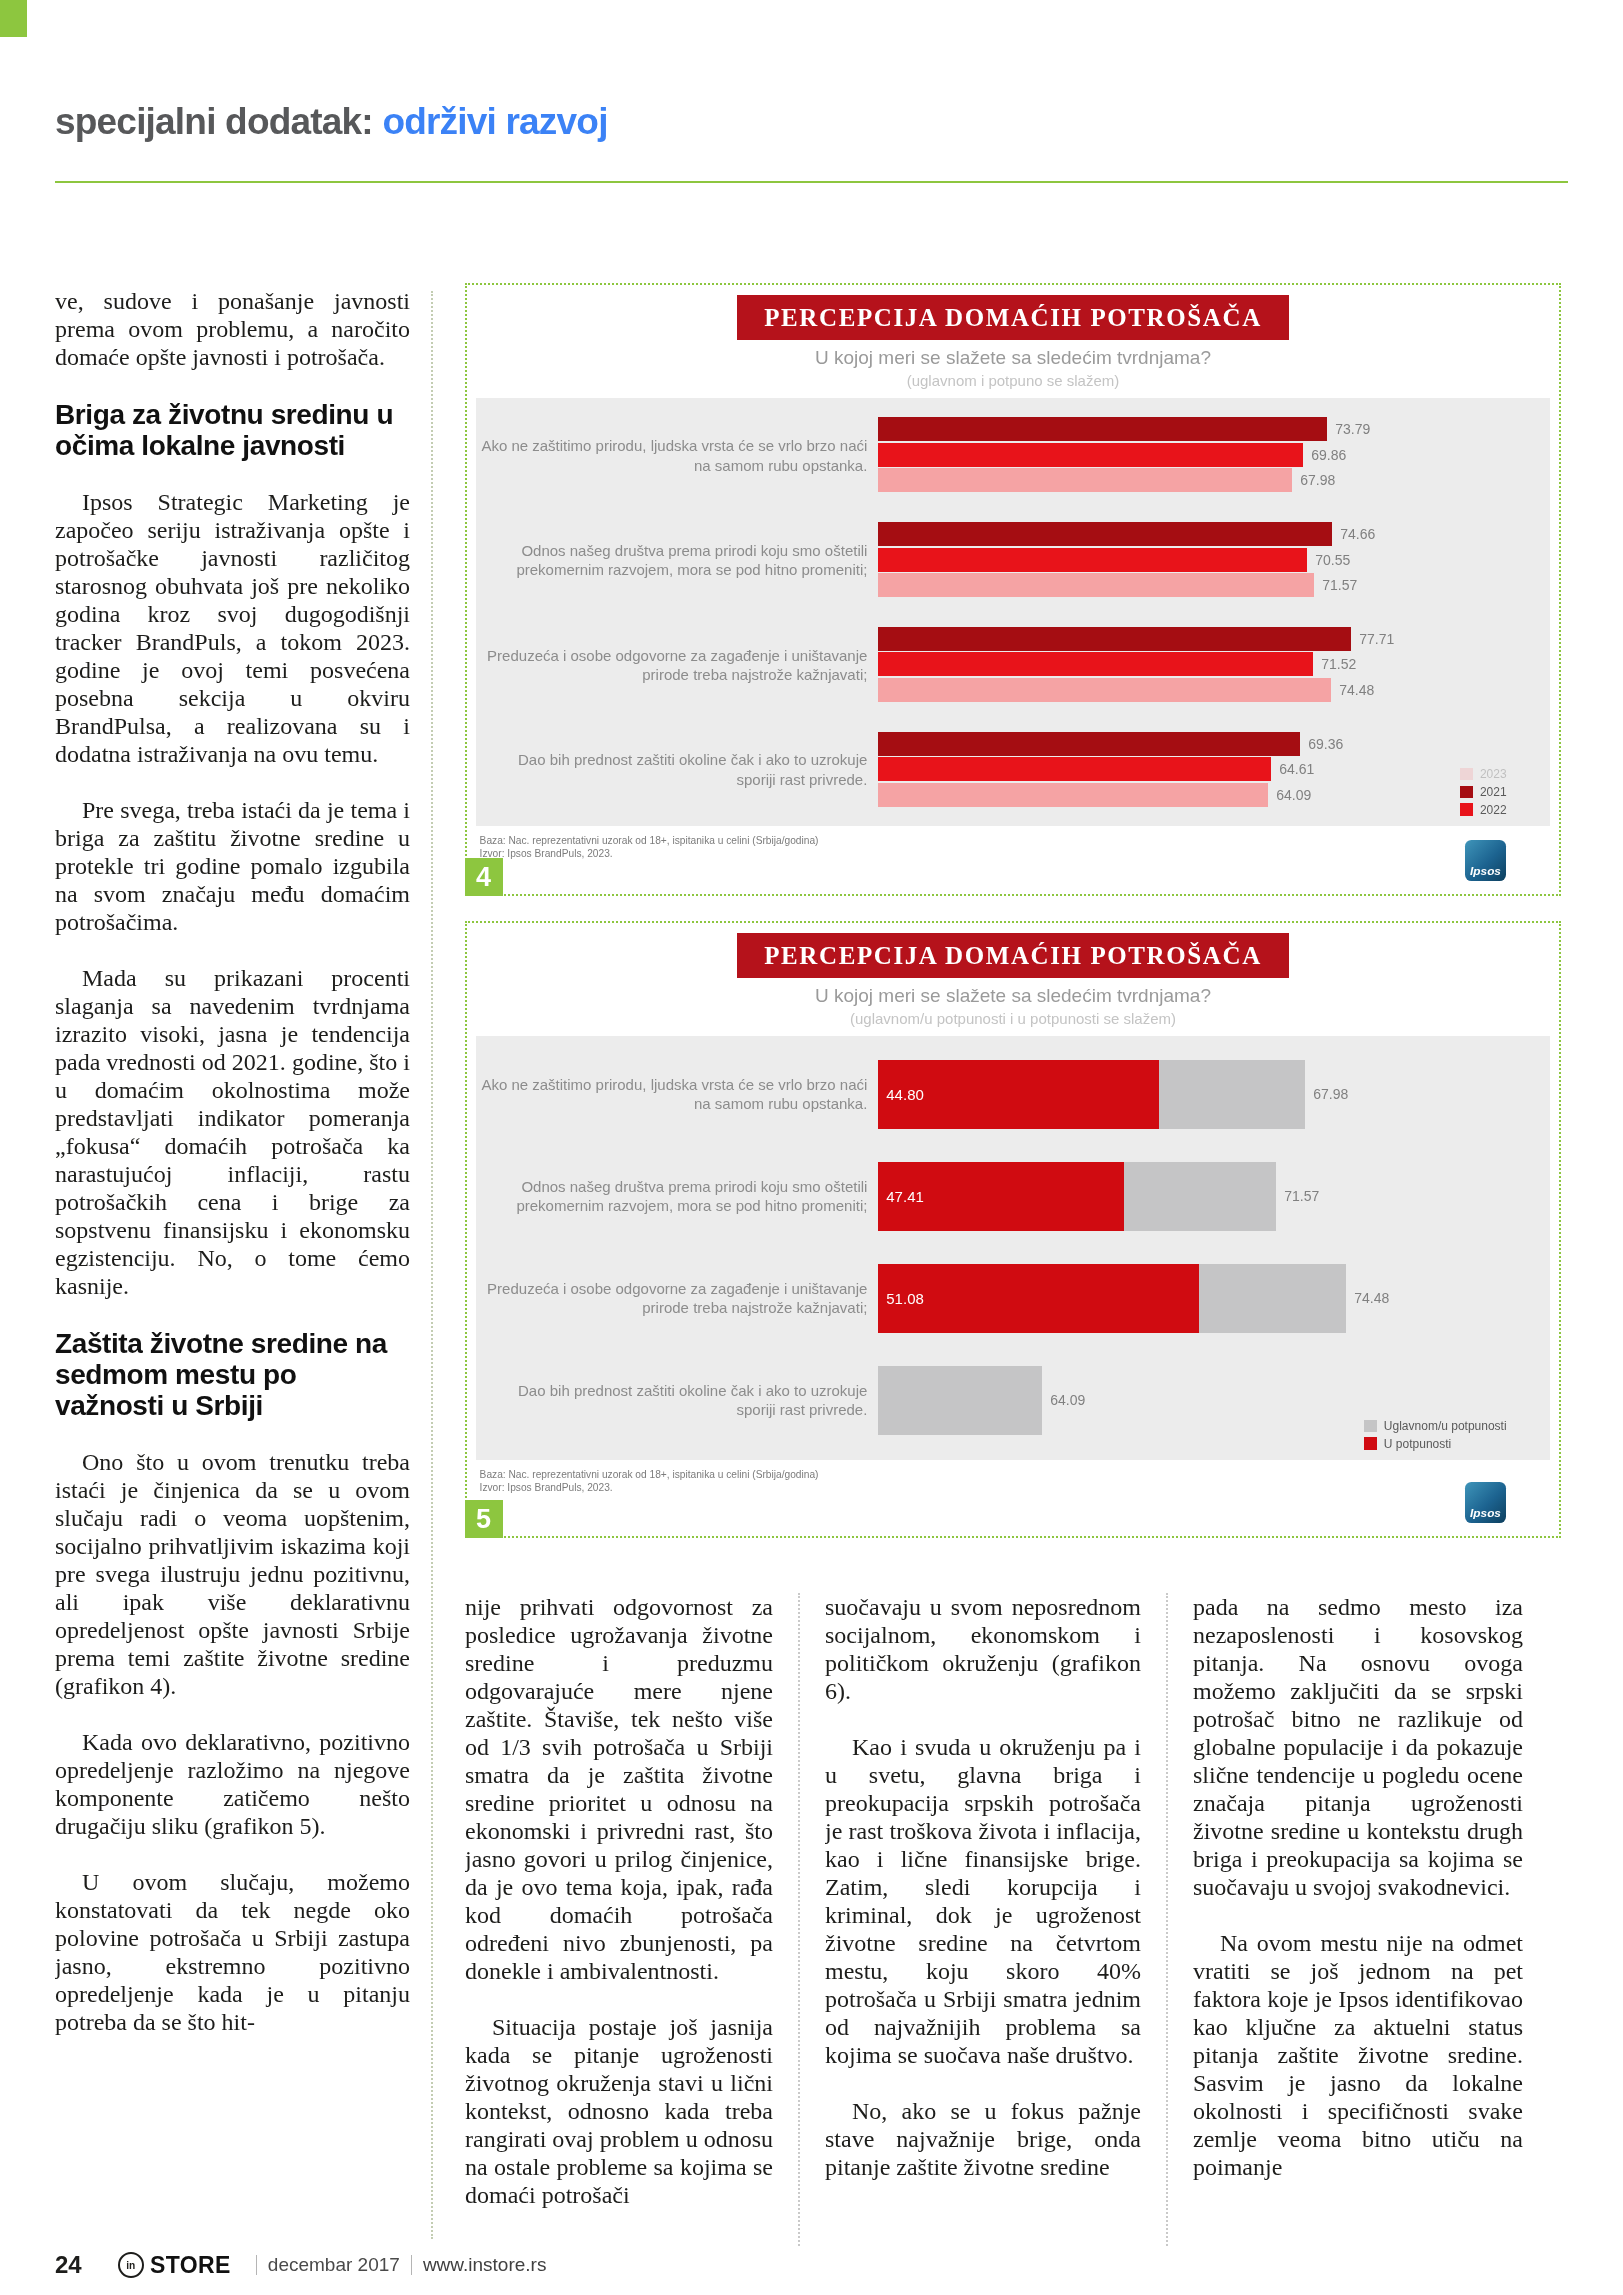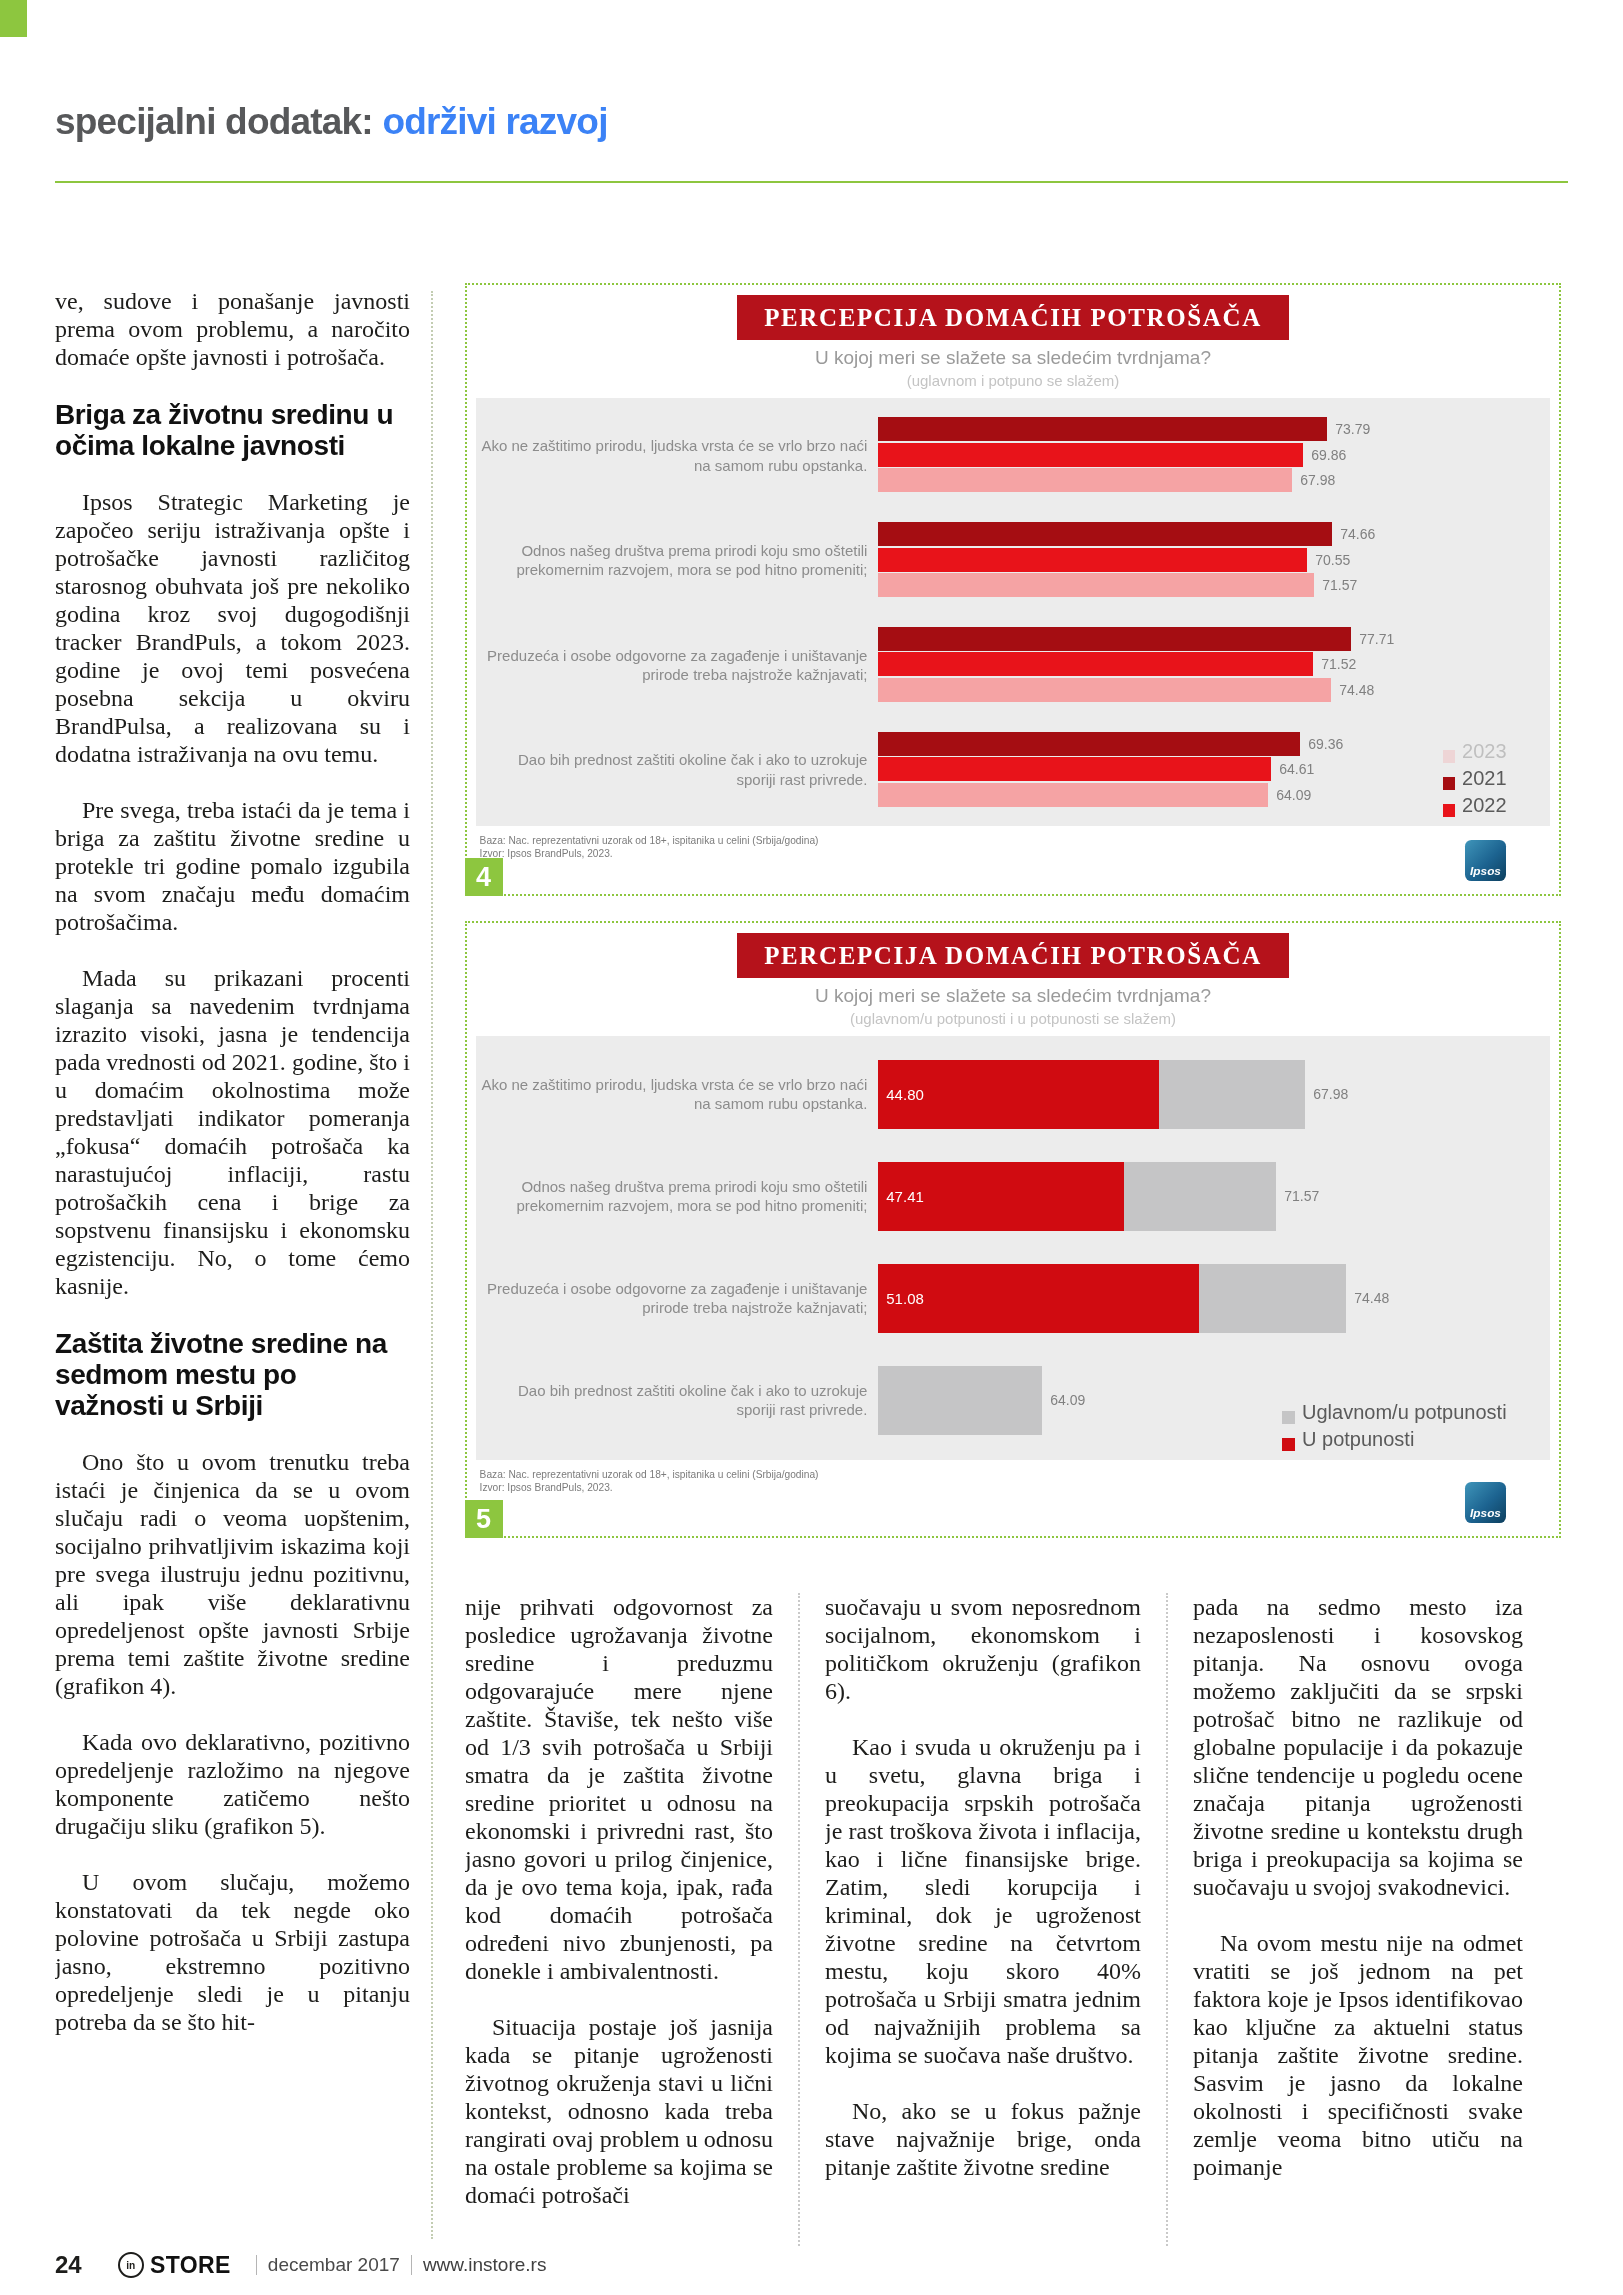--- a/index.html
+++ b/index.html
@@ -41,21 +41,21 @@
   .cat-label{width:391px;flex:none;text-align:right;font-size:15px;line-height:19.6px;color:#8c8c8c;}
   .bars{flex:1;padding-left:11px;}
   .bar-line{display:flex;align-items:center;height:24px;margin-bottom:1.6px;}
   .plot5 .bar-line{height:69px;margin-bottom:0;}
   .bar{height:100%;flex:none;}
   .bar.red{position:relative;}
   .inval{position:absolute;left:7.9px;top:50%;transform:translateY(-50%);
          color:#ffffff;font-size:15px;}
   .val{margin-left:7.9px;font-size:14px;color:#808080;white-space:nowrap;}
   .legend{position:absolute;right:43px;bottom:9.4px;}
-  .leg-item{display:flex;align-items:flex-end;margin-top:3.9px;font-size:20px;color:#5a5a5a;}
+  .leg-item{display:flex;align-items:center;margin-top:3.9px;font-size:12px;color:#5a5a5a;}
   .leg-item .swatch{width:12.6px;height:12.6px;margin-right:7px;flex:none;}
   .leg-item.faint{opacity:0.3;}
   .footnotes{margin:7.9px 0 0 12.6px;font-size:10.2px;line-height:13.4px;color:#7c7c7c;}
   .badge{position:absolute;left:-2.4px;bottom:-2.4px;width:38px;height:38px;background:#8dc63f;
          color:#fff;font-family:"Liberation Sans",sans-serif;font-weight:bold;font-size:27px;
          display:flex;align-items:center;justify-content:center;}
   .ipsos{position:absolute;right:53px;bottom:12.6px;width:41px;height:41px;border-radius:6.3px;
          background:linear-gradient(135deg,#3f95ba 0%,#1c6390 55%,#0d3f5e 100%);
          color:#fff;font-size:11.8px;font-style:italic;font-weight:bold;
          display:flex;align-items:flex-end;justify-content:center;padding-bottom:3.1px;box-sizing:border-box;}
@@ -94,21 +94,21 @@
 
   <aside class="leftcol">
     <p>ve, sudove i ponašanje javnosti prema ovom problemu, a naročito domaće opšte javnosti i potrošača.</p>
     <h2>Briga za životnu sredinu u očima lokalne javnosti</h2>
     <p class="indent">Ipsos Strategic Marketing je započeo seriju istraživanja opšte i potrošačke javnosti različitog starosnog obuhvata još pre nekoliko godina kroz svoj dugogodišnji tracker BrandPuls, a tokom 2023. godine je ovoj temi posvećena posebna sekcija u okviru BrandPulsa, a realizovana su i dodatna istraživanja na ovu temu.</p>
     <p class="indent">Pre svega, treba istaći da je tema i briga za zaštitu životne sredine u protekle tri godine pomalo izgubila na svom značaju među domaćim potrošačima.</p>
     <p class="indent">Mada su prikazani procenti slaganja sa navedenim tvrdnjama izrazito visoki, jasna je tendencija pada vrednosti od 2021. godine, što i u domaćim okolnostima može predstavljati indikator pomeranja „fokusa“ domaćih potrošača ka narastujućoj inflaciji, rastu potrošačkih cena i brige za sopstvenu finansijsku i ekonomsku egzistenciju. No, o tome ćemo kasnije.</p>
     <h2>Zaštita životne sredine na sedmom mestu po važnosti u Srbiji</h2>
     <p class="indent">Ono što u ovom trenutku treba istaći je činjenica da se u ovom slučaju radi o veoma uopštenim, socijalno prihvatljivim iskazima koji pre svega ilustruju jednu pozitivnu, ali ipak više deklarativnu opredeljenost opšte javnosti Srbije prema temi zaštite životne sredine (grafikon 4).</p>
     <p class="indent">Kada ovo deklarativno, pozitivno opredeljenje razložimo na njegove komponente zatičemo nešto drugačiju sliku (grafikon 5).</p>
-    <p class="indent">U ovom slučaju, možemo konstatovati da tek negde oko polovine potrošača u Srbiji zastupa jasno, ekstremno pozitivno opredeljenje sledi je u pitanju potreba da se što hit-</p>
+    <p class="indent">U ovom slučaju, možemo konstatovati da tek negde oko polovine potrošača u Srbiji zastupa jasno, ekstremno pozitivno opredeljenje kada je u pitanju potreba da se što hit-</p>
   </aside>
 
   <div class="vsep-main"></div>
 
   <div class="main">
 
     <section class="chartbox cb4">
       <div class="ctitle-wrap">
         <div class="ctitle">PERCEPCIJA DOMAĆIH POTROŠAČA</div>
       </div>

